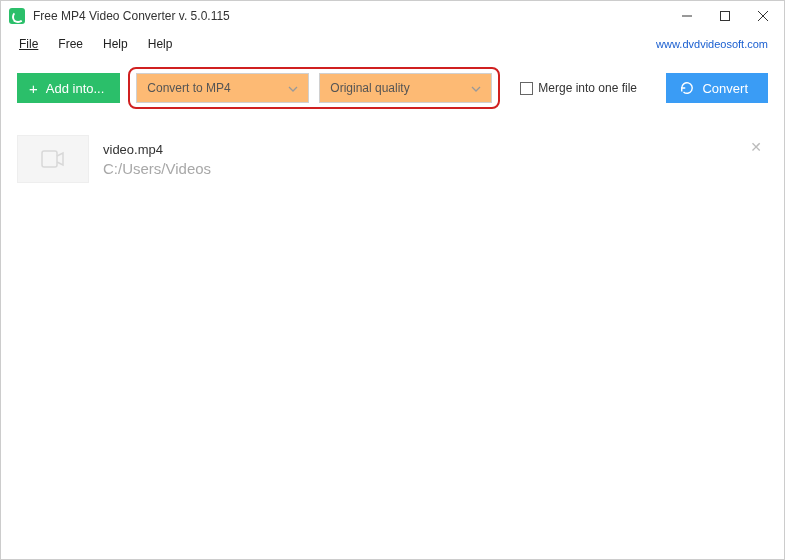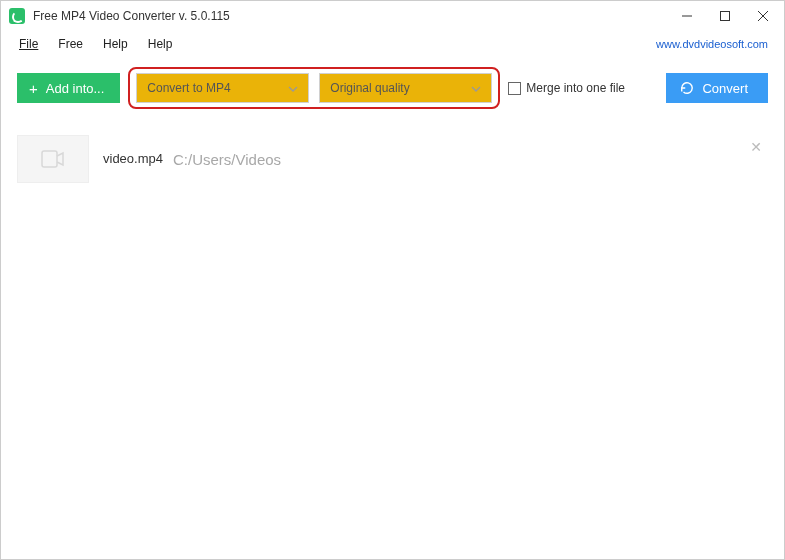--- a/index.html
+++ b/index.html
@@ -14,36 +14,36 @@
 
 .menubar { display: flex; align-items: center; height: 26px; padding: 0 8px; }
 .menu-item { padding: 4px 10px; font-size: 12px; color: #222; cursor: pointer; }
 .menu-item:first-child { text-decoration: underline; text-decoration-color: #222; }
 .menubar .spacer { flex: 1; }
 .link { color: #1a5fd0; font-size: 11px; cursor: pointer; margin-right: 8px; }
 
 .toolbar { display: flex; align-items: center; padding: 10px 16px 14px 16px; gap: 8px; }
 .btn-green { background: #2bbf6a; color: #fff; height: 30px; display: flex; align-items: center; padding: 0 16px 0 12px; cursor: pointer; font-size: 13px; gap: 8px; }
 .btn-green .plus { font-size: 15px; font-weight: 300; }
-.dropdown { height: 30px; border: 1px solid #d0d0d0; display: flex; align-items: center; padding: 0 10px; background: #eab308; cursor: pointer; color: #555; font-size: 12px; justify-content: space-between; }
+.dropdown { height: 30px; border: 1px solid #d0d0d0; display: flex; align-items: center; padding: 0 10px; background: #fdba74; cursor: pointer; color: #555; font-size: 12px; justify-content: space-between; }
 .dropdown .chev { color: #999; }
 .highlight-box { border: 2px solid #d02020; border-radius: 8px; padding: 4px 6px; display: flex; gap: 10px; }
 .highlight-box .dropdown { flex: 1; }
 .d1 { width: 186px; }
 .d2 { width: 160px; }
-.checkbox-row { display: flex; align-items: center; gap: 5px; cursor: pointer; font-size: 12px; color: #333; margin-left: 0; }
+.checkbox-row { display: flex; align-items: center; gap: 5px; cursor: pointer; font-size: 12px; color: #333; margin-left: 12px; }
 .checkbox { width: 13px; height: 13px; border: 1px solid #666; background: #fff; }
 .btn-blue { background: #3a9cf5; color: #fff; height: 30px; display: flex; align-items: center; padding: 0 20px 0 14px; cursor: pointer; font-size: 13px; gap: 8px; margin-left: auto; justify-content: space-between; }
 .btn-blue svg { width: 14px; height: 14px; }
 
 .filelist { flex: 1; overflow: auto; padding: 4px 6px; }
 .file-row { display: flex; align-items: center; padding: 8px 10px; position: relative; }
 .thumb { width: 72px; height: 48px; background: #f5f5f5; border: 1px solid #eee; display: flex; align-items: center; justify-content: center; margin-right: 14px; }
 .thumb svg { width: 24px; height: 18px; stroke: #d8d8d8; fill: none; stroke-width: 1.5; }
-.file-info { display: flex; flex-direction: row; gap: 10px; }
+.file-info { display: flex; flex-direction: column; gap: 3px; }
 .file-name { font-size: 13px; color: #333; }
 .file-path { font-size: 15px; color: #a8a8a8; }
 .remove-x { position: absolute; right: 10px; top: 10px; color: #bbb; font-size: 14px; cursor: pointer; padding: 2px 6px; }
 </style>
 </head>
 <body>
 
 <div class="titlebar">
   <div class="app-icon"></div>
   <div class="title">Free MP4 Video Converter v. 5.0.115</div>

